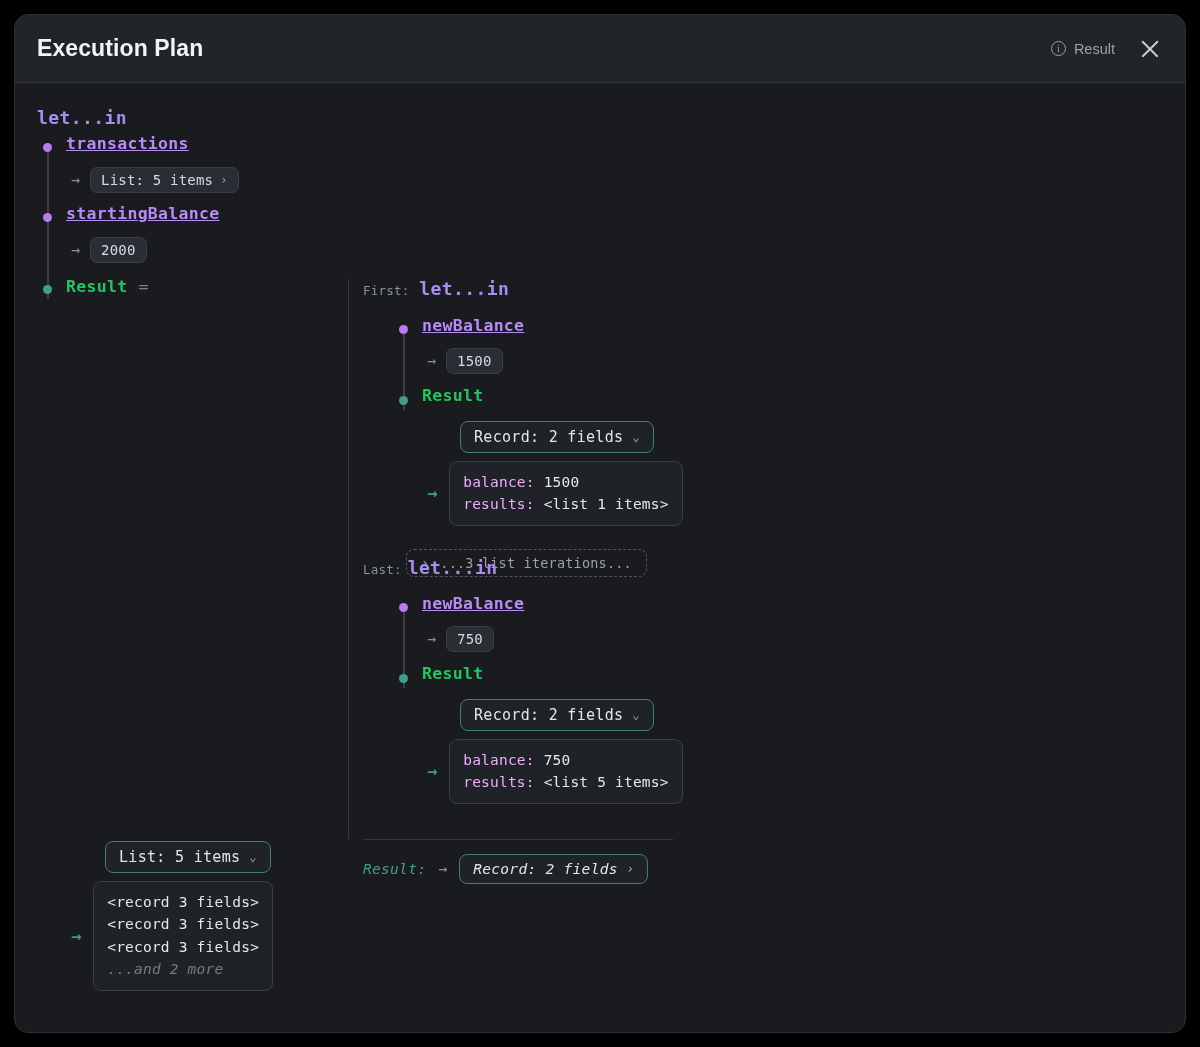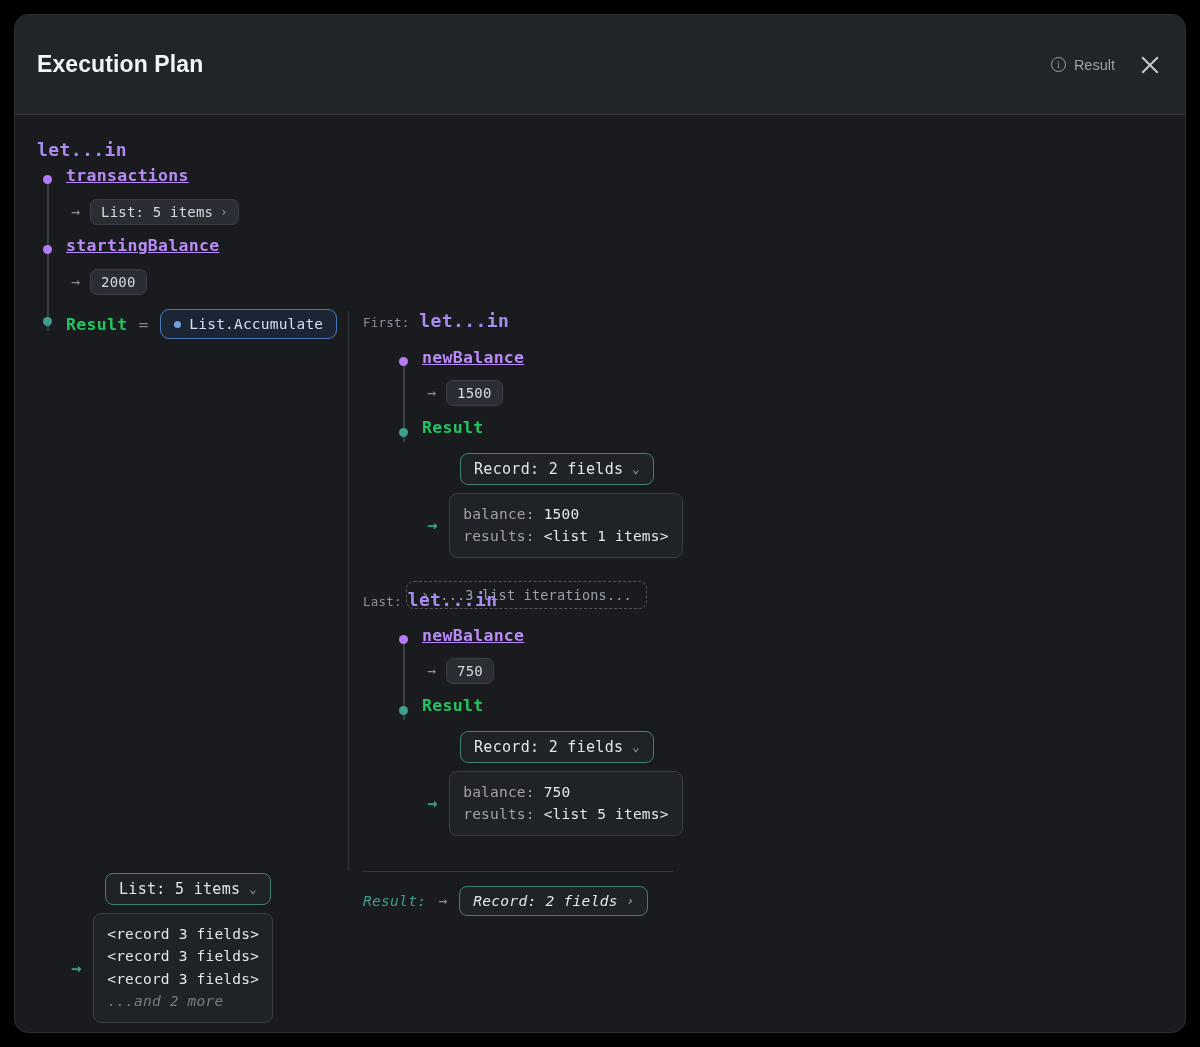--- a/index.html
+++ b/index.html
@@ -17,21 +17,21 @@
     left: 14px; top: 14px;
     width: 1172px; height: 1019px;
     background: #191b1f;
     border-radius: 14px;
     border: 1px solid #2c2f35;
     overflow: hidden;
   }
 
   
   #header {
-    height: 100px;
+    height: 68px;
     background: #212429;
     border-bottom: 1px solid #32363d;
     display: flex;
     align-items: center;
     padding: 0 22px 0 22px;
   }
   #title {
     font-size: 23px;
     font-weight: 700;
     color: #f2f4f7;
@@ -184,21 +184,21 @@
     display: inline-block;
     background: #1f2227;
     border: 1px solid #3a3e45;
     border-radius: 8px;
     padding: 9px 13px;
     font-size: 14.5px;
     line-height: 1.55;
     color: #e4e8ec;
     letter-spacing: .2px;
   }
-  .valbox .k { color: #a3a3a3; }
+  .valbox .k { color: #f0abfc; }
   .valbox .more { color: #767c85; font-style: italic; }
 
   .divider {
     position: absolute;
     height: 1px;
     background: #32363d;
   }
 </style>
 </head>
 <body>
@@ -246,24 +246,20 @@
         <span class="mono arrow-grey">→</span>
         <span class="chip mono">
           <span>2000</span>
         </span>
       </div>
 
       <div class="node" style="position:absolute; left:22px; top:194px; display:flex; align-items:center;">
         <span class="dot teal" style="left:6px; top:8px;"></span>
         <span class="mono result-name" style="margin-left:29px;">Result</span>
         <span class="mono eq" style="margin-left:11px;">=</span>
-        <span class="chip-fn mono" style="margin-left:12px;">
-          <span class="bdot"></span>
-          <span>List.Accumulate</span>
-        </span>
       </div>
 
       <div style="position:absolute; left:56px; top:758px;">
         <div style="margin-left:34px;">
           <span class="chip-record mono" style="border-color:#3f7f72; background:#1f2328;">
             <span>List: 5 items</span>
             <span class="chev">⌄</span>
           </span>
         </div>
         <div style="display:flex; align-items:center; gap:12px; margin-top:8px;">

